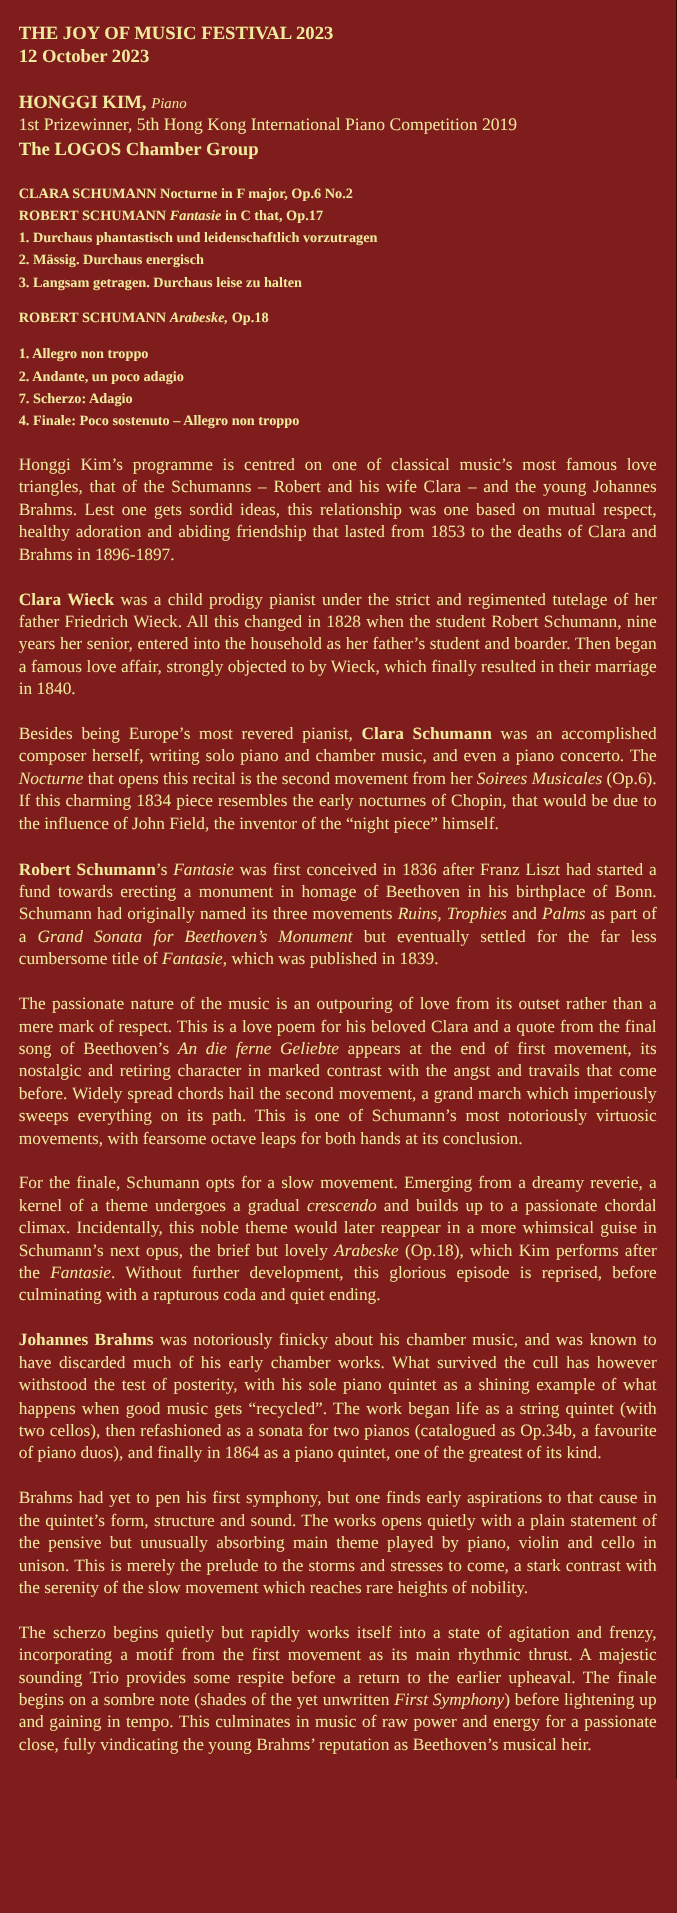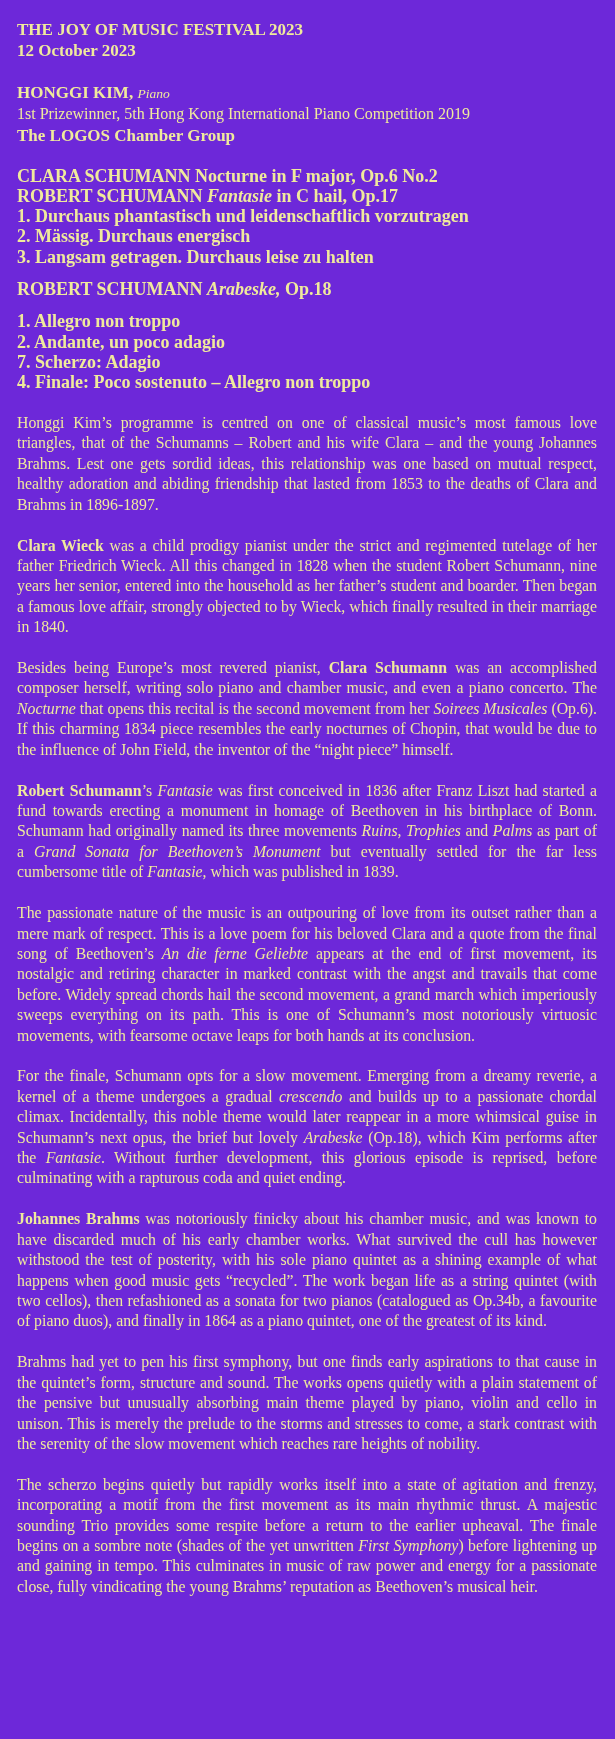--- a/index.html
+++ b/index.html
@@ -1,34 +1,34 @@
 <!DOCTYPE html>
 <html><head>
 <meta charset="utf-8">
 <style>
   html,body{margin:0;padding:0;background:#000;}
   .page{
     position:relative;
     width:615px;height:1739px;
     box-sizing:border-box;
     padding:19px 18px 0 17px;
-    background:#6d28d9;
+    background:#7f1d1d;
     color:#f0ea9c;
     font-family:"Liberation Serif", serif;
     overflow:hidden;
   }
   .h{font-weight:bold;font-size:17px;line-height:21px;}
   .performers{margin-top:21px;}
   .artist-line{font-weight:bold;font-size:17px;line-height:21px;}
   .instrument{font-style:italic;font-weight:normal;font-size:13.5px;}
   .credit-line{font-size:16px;line-height:20.5px;}
   .ensemble{margin-top:0;}
   .programme{margin-top:20px;}
   .prog-group{margin-bottom:12px;}
-  .prog-line{font-weight:bold;font-size:18px;line-height:20.3px;}
+  .prog-line{font-weight:bold;font-size:13px;line-height:20.3px;}
   .notes p{
     font-size:15.8px;
     line-height:20.4px;
     text-align:justify;
     margin:20.5px 0;
   }
   .byline{
     margin-top:29px;
     font-weight:bold;
     font-style:italic;
@@ -53,21 +53,21 @@
       <span>HONGGI KIM,</span>
       <span class="instrument">Piano</span>
     </div>
     <div class="credit-line">1st Prizewinner, 5th Hong Kong International Piano Competition 2019</div>
     <div class="h ensemble">The LOGOS Chamber Group</div>
   </section>
 
   <section class="programme">
     <div class="prog-group">
       <div class="prog-line"><span class="b">CLARA SCHUMANN Nocturne in F major, Op.6 No.2</span></div>
-      <div class="prog-line"><span class="b">ROBERT SCHUMANN </span><span class="b i">Fantasie</span><span class="b"> in C hail, Op.17</span></div>
+      <div class="prog-line"><span class="b">ROBERT SCHUMANN </span><span class="b i">Fantasie</span><span class="b"> in C that, Op.17</span></div>
       <div class="prog-line"><span class="b">1. Durchaus phantastisch und leidenschaftlich vorzutragen</span></div>
       <div class="prog-line"><span class="b">2. Mässig. Durchaus energisch</span></div>
       <div class="prog-line"><span class="b">3. Langsam getragen. Durchaus leise zu halten</span></div>
     </div>
     <div class="prog-group">
       <div class="prog-line"><span class="b">ROBERT SCHUMANN </span><span class="b i">Arabeske,</span><span class="b"> Op.18</span></div>
     </div>
     <div class="prog-group">
       <div class="prog-line"><span class="b">1. Allegro non troppo</span></div>
       <div class="prog-line"><span class="b">2. Andante, un poco adagio</span></div>

